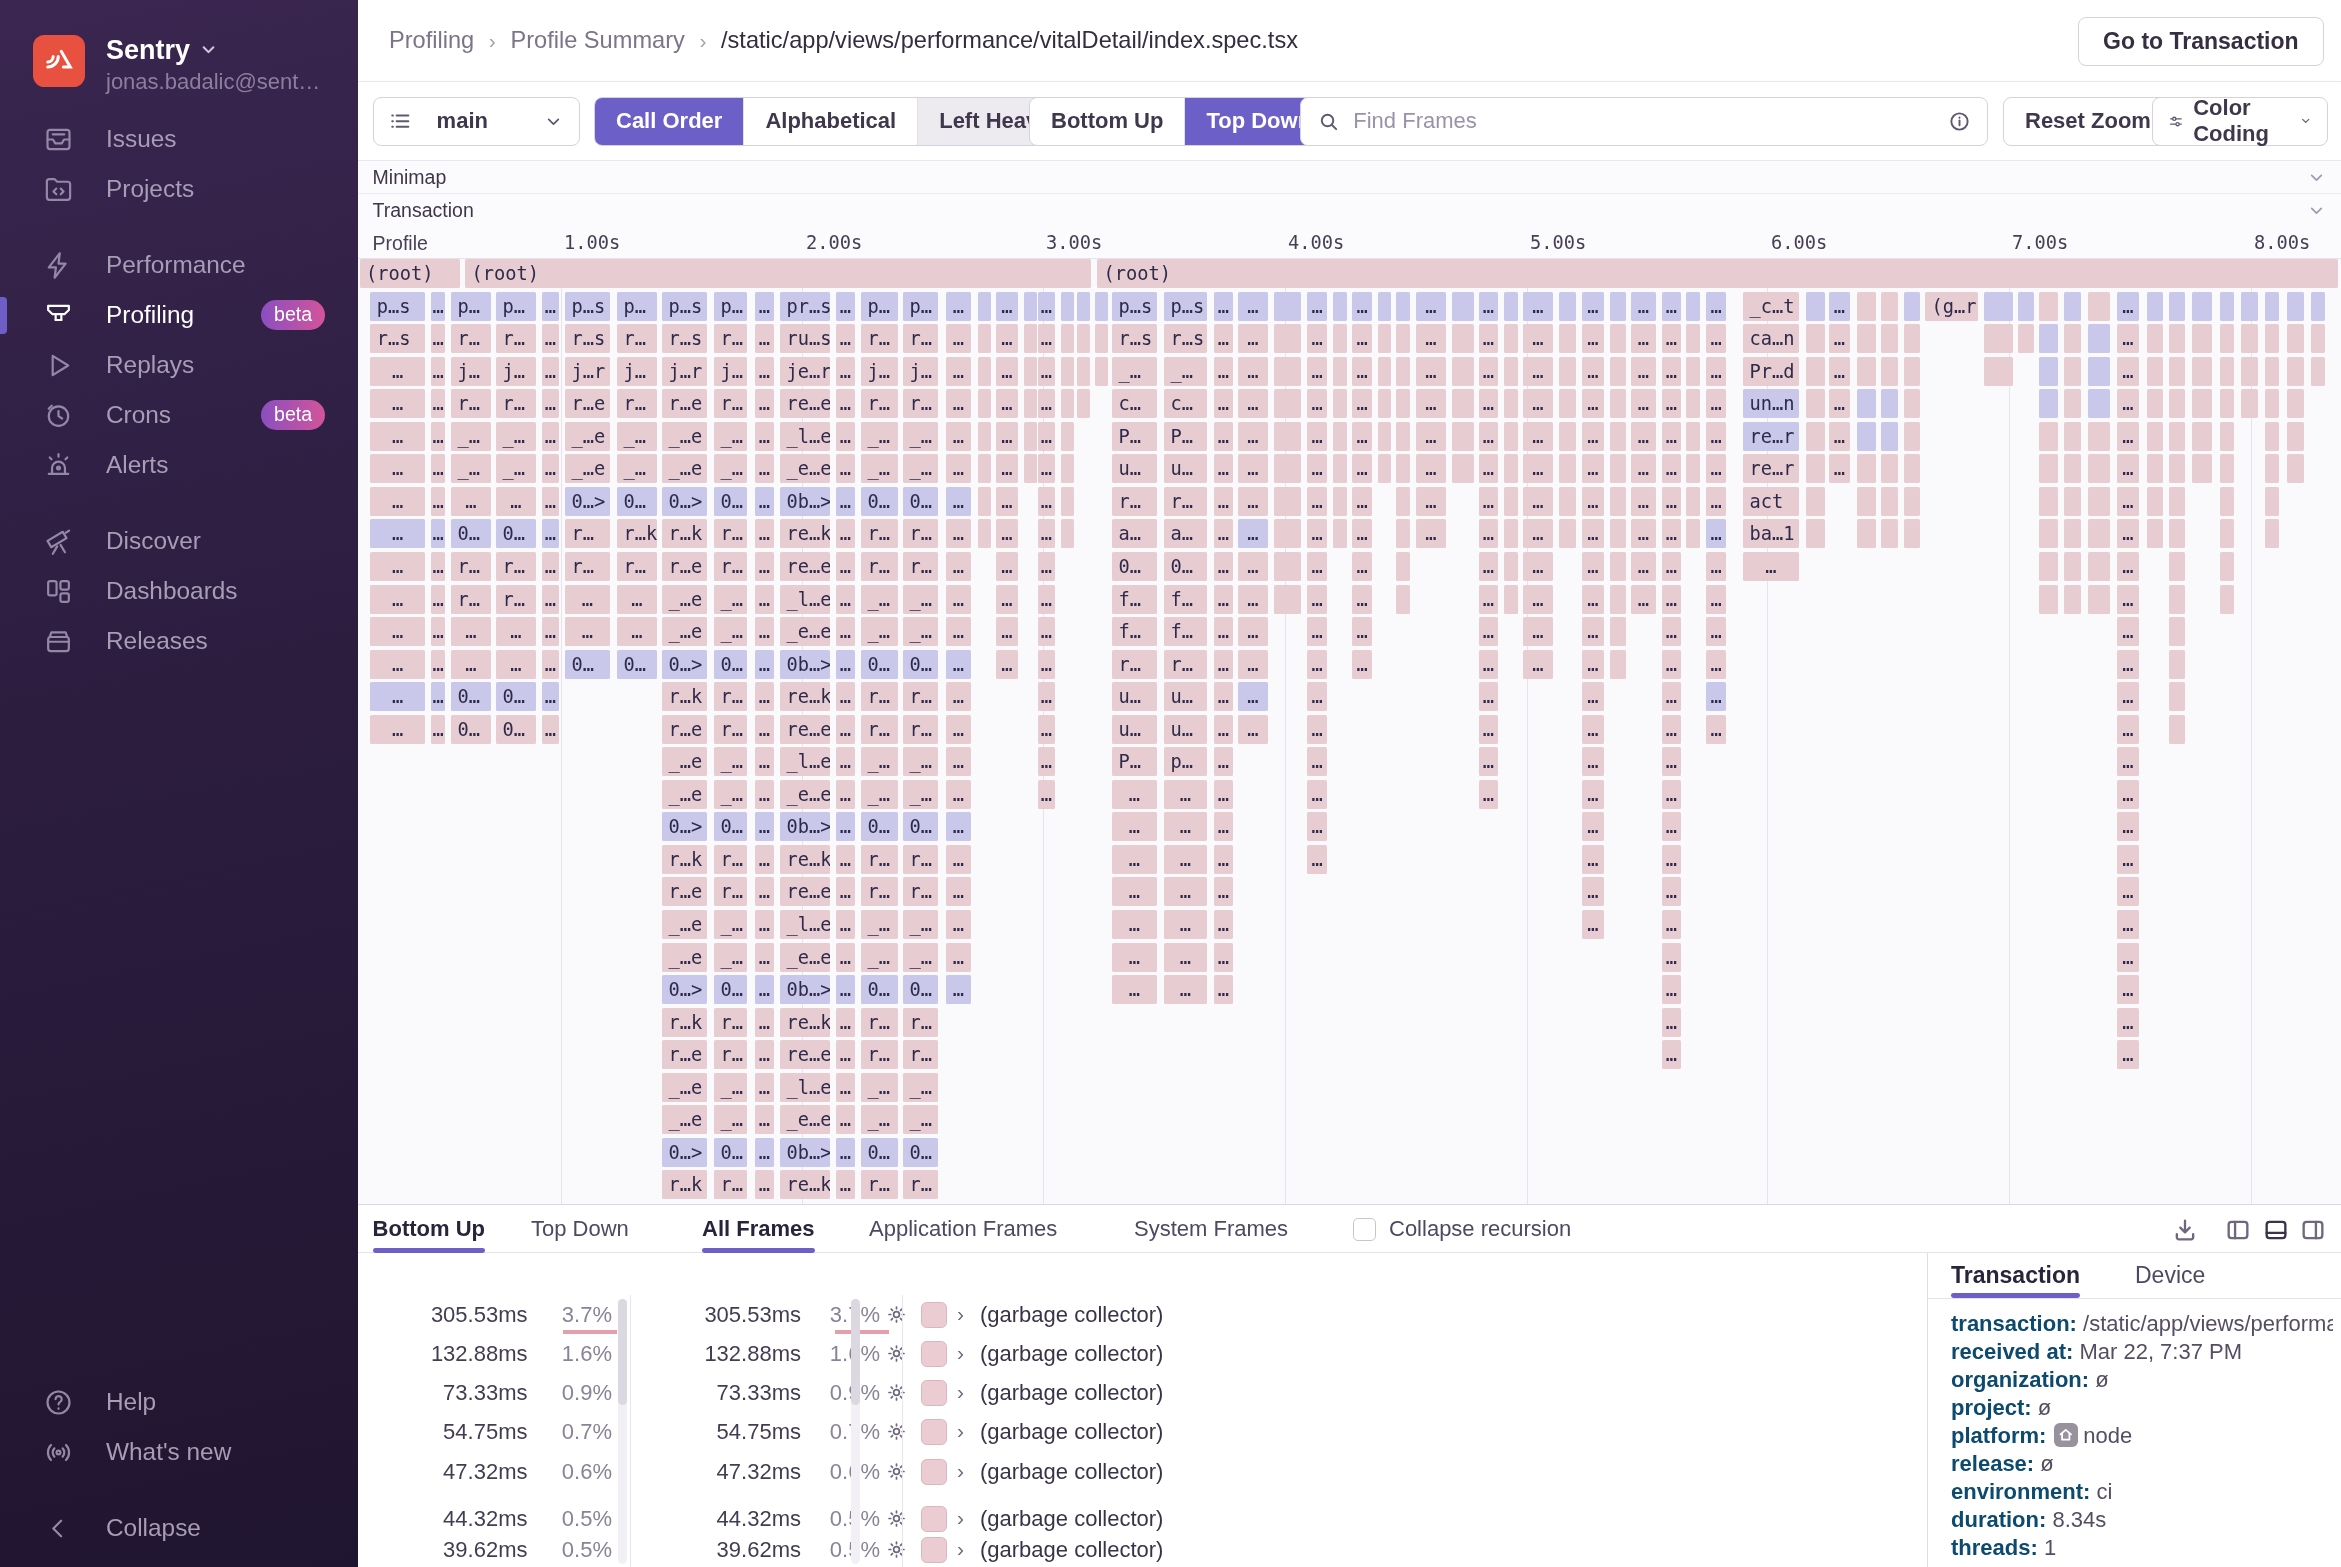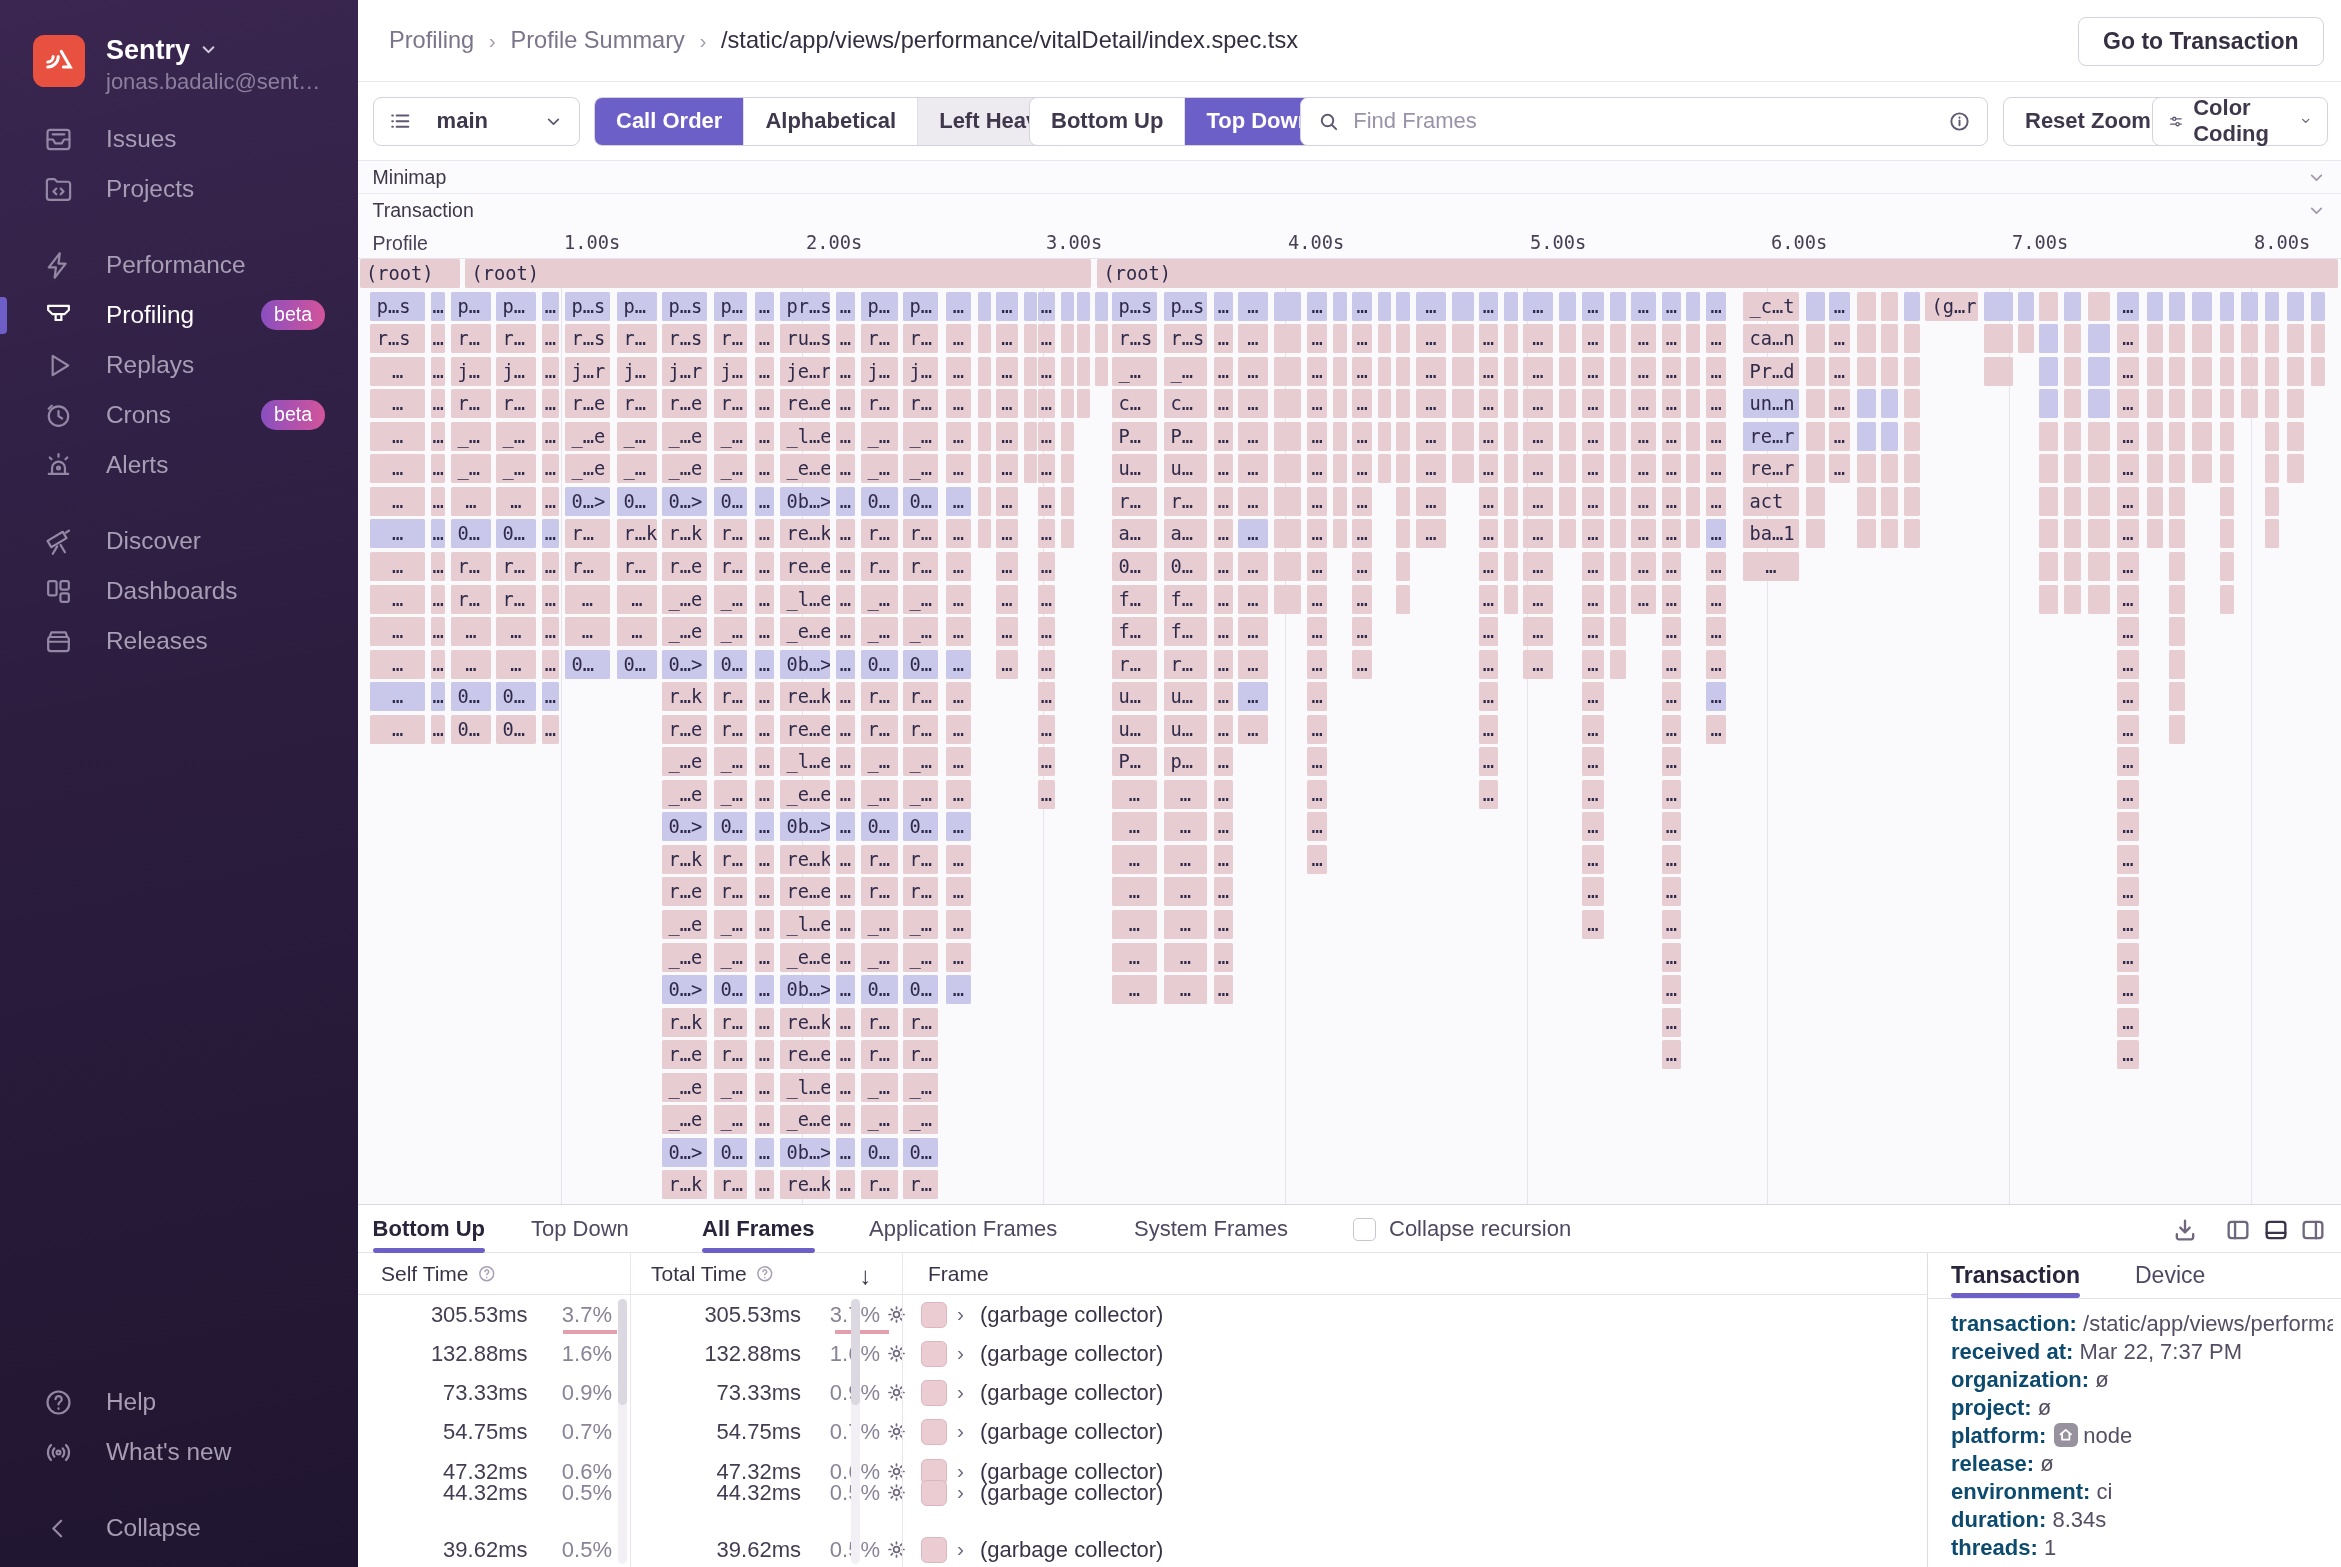--- a/index.html
+++ b/index.html
@@ -1213,42 +1213,20 @@
             <rect x="4" y="5" width="16" height="14" rx="2.5"></rect>
             <path d="M4 14.5h16"></path>
           </svg></div>
         <div class="bicon" style="right: 14.6px;"><svg viewBox="0 0 24 24">
             <rect x="4" y="5" width="16" height="14" rx="2.5"></rect>
             <path d="M14.5 5v14"></path>
           </svg></div>
       </div>
 
     <div class="tablewrap">
-      <div class="thead">
-        <div class="h" style="left:23px">
-          <span>Self Time</span>
-          <svg viewBox="0 0 24 24">
-              <circle cx="12" cy="12" r="8.5"></circle>
-              <path d="M9.8 9.4a2.3 2.3 0 113.5 2c-.8.5-1.3 1.1-1.3 1.9"></path>
-              <path d="M12 16.6v.3"></path>
-            </svg>
-        </div>
-        <div class="h" style="left:293px">
-          <span>Total Time</span>
-          <svg viewBox="0 0 24 24">
-              <circle cx="12" cy="12" r="8.5"></circle>
-              <path d="M9.8 9.4a2.3 2.3 0 113.5 2c-.8.5-1.3 1.1-1.3 1.9"></path>
-              <path d="M12 16.6v.3"></path>
-            </svg>
-        </div>
-        <div class="h" style="left:501px;color:#3a3347;font-size:24.4px">↓</div>
-        <div class="h" style="left:570px">Frame</div>
-        <div class="vline" style="left:272px;height:42px"></div>
-        <div class="vline" style="left:544px;height:42px"></div>
-      </div>
       <div id="tbody">
           <div class="trow" style="top: 42px;">
             <span class="ms" style="left:6.5px">305.53ms</span>
             <span class="pct" style="left:181px">3.7%</span>
             <span class="ms" style="left:280px">305.53ms</span>
             <span class="pct" style="left:449px">3.7%</span>
             <span class="gear" style="left:527px"><svg viewBox="0 0 24 24">
                 <circle cx="12" cy="12" r="3"></circle>
                 <path d="M12 4.2V6M12 18v1.8M4.2 12H6M18 12h1.8M6.5 6.5l1.3 1.3M16.2 16.2l1.3 1.3M17.5 6.5l-1.3 1.3M7.8 16.2l-1.3 1.3"></path>
               </svg></span>
@@ -1303,21 +1281,21 @@
             <span class="ms" style="left:280px">47.32ms</span>
             <span class="pct" style="left:449px">0.6%</span>
             <span class="gear" style="left:527px"><svg viewBox="0 0 24 24">
                 <circle cx="12" cy="12" r="3"></circle>
                 <path d="M12 4.2V6M12 18v1.8M4.2 12H6M18 12h1.8M6.5 6.5l1.3 1.3M16.2 16.2l1.3 1.3M17.5 6.5l-1.3 1.3M7.8 16.2l-1.3 1.3"></path>
               </svg></span>
             <span class="sw" style="left:563px"></span>
             <span class="chev" style="left:599px">›</span>
             <span class="fr" style="left:622px">(garbage collector)</span>
           </div>
-          <div class="trow" style="top: 220px;">
+          <div class="trow" style="top: 246px;">
             <span class="ms" style="left:6.5px">44.32ms</span>
             <span class="pct" style="left:181px">0.5%</span>
             <span class="ms" style="left:280px">44.32ms</span>
             <span class="pct" style="left:449px">0.5%</span>
             <span class="gear" style="left:527px"><svg viewBox="0 0 24 24">
                 <circle cx="12" cy="12" r="3"></circle>
                 <path d="M12 4.2V6M12 18v1.8M4.2 12H6M18 12h1.8M6.5 6.5l1.3 1.3M16.2 16.2l1.3 1.3M17.5 6.5l-1.3 1.3M7.8 16.2l-1.3 1.3"></path>
               </svg></span>
             <span class="sw" style="left:563px"></span>
             <span class="chev" style="left:599px">›</span>

